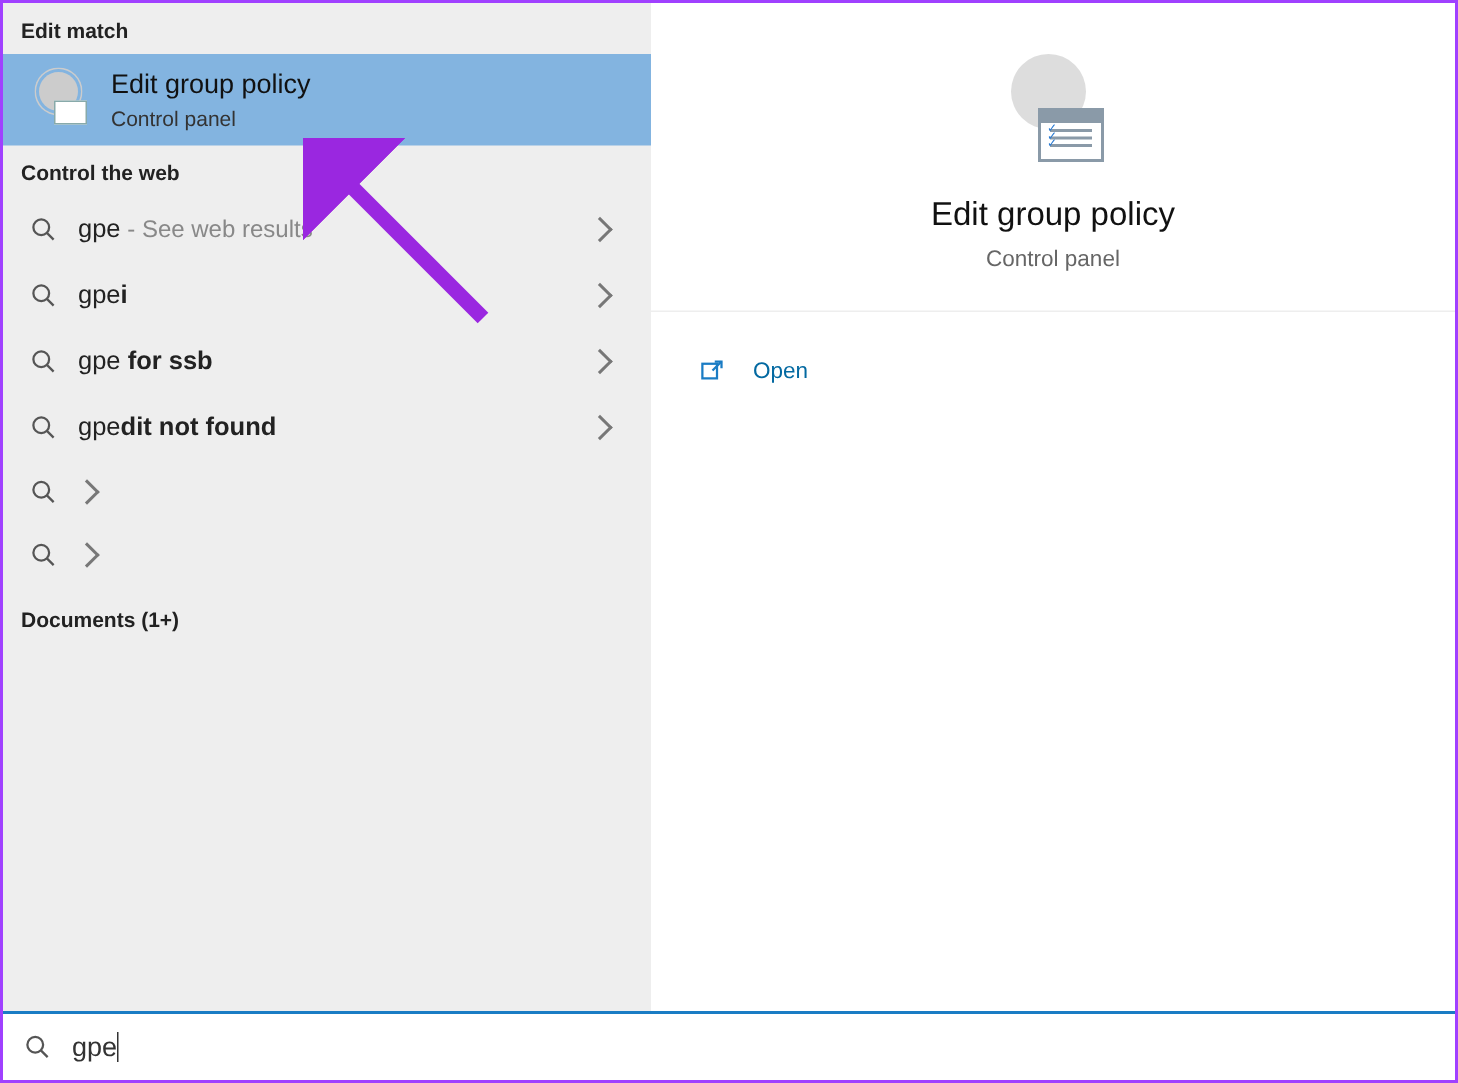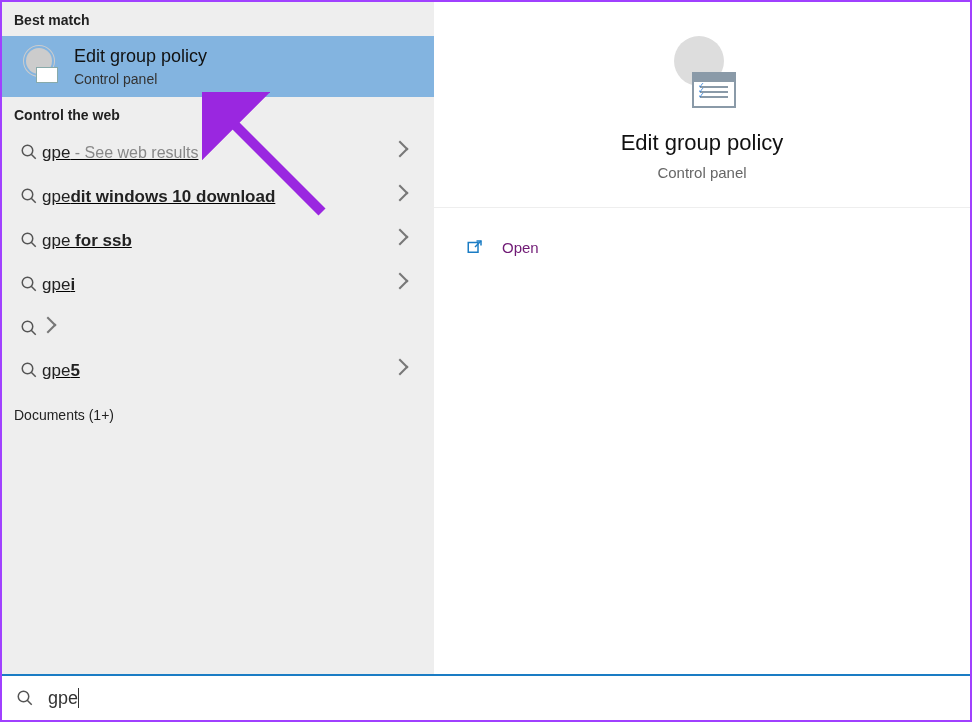--- a/index.html
+++ b/index.html
@@ -9,54 +9,54 @@
     .section-header { font-size: 14px; font-weight: 600; padding: 10px 12px 8px 12px; color: #222; }
     .best-match-item { background: #83b4e0; display: flex; align-items: center; padding: 10px 12px 10px 20px; gap: 14px; }
     .bm-icon { width: 38px; height: 38px; position: relative; flex-shrink: 0; }
     .gear-shape { width: 26px; height: 26px; background: #ccc; border-radius: 50%; position: absolute; top: 0; left: 4px; }
     .gear-shape::before { content:""; position:absolute; inset:-3px; border-radius:50%; box-shadow: 0 0 0 1px #ccc inset; }
     .window-shape { width: 22px; height: 16px; background:#fff; border:1px solid #8aa; position:absolute; bottom:3px; right:2px; }
     .bm-text { display: flex; flex-direction: column; gap: 4px; }
     .bm-title { font-size: 18px; color: #111; }
     .bm-subtitle { font-size: 14px; color: #333; }
     .web-list { display:flex; flex-direction:column; }
-    .web-item { display:flex; padding: 12px 18px 12px 18px; gap: 4px; cursor:pointer;text-decoration:underline; }
+    .web-item { display:flex; align-items:center; padding: 12px 18px 12px 18px; gap: 14px; cursor:pointer; }
     .search-icon { width: 18px; height: 18px; flex-shrink:0; }
     .web-label { font-size: 17px; color:#222; flex:1; }
     .web-label b { font-weight: 700; }
     .web-hint { color:#888; font-size: 16px; }
     .chevron-right { width: 12px; height: 12px; border-top: 2px solid #777; border-right: 2px solid #777; transform: rotate(45deg); flex-shrink:0; margin-right:10px; }
-    .docs-header { font-size: 14px; font-weight:400; padding: 14px 12px; color:#222; }
+    .docs-header { font-size: 14px; font-weight:700; padding: 14px 12px; color:#222; }
     .right-panel { flex:1; background:#fff; display:flex; flex-direction:column; align-items:center; }
     .right-top { width:100%; display:flex; flex-direction:column; align-items:center; padding: 30px 0 26px 0; border-bottom:1px solid #eee; }
     .right-icon { width: 80px; height: 80px; position:relative; margin-bottom: 18px; }
     .right-gear { width:50px; height:50px; background:#ddd; border-radius:50%; position:absolute; top:4px; left:12px; }
     .right-window { width:44px; height:36px; background:#fff; border:2px solid #8a9aa8; position:absolute; bottom:4px; right:6px; }
     .right-window-hdr { height:8px; background:#8a9aa8; }
     .right-window-lines { padding:4px 6px; display:flex; flex-direction:column; gap:3px;}
     .rw-line { height:2px; background:#8a9aa8; position:relative; padding-left:8px;}
     .rw-line::before { content:"✓"; position:absolute; left:-2px; top:-5px; font-size:8px; color:#2a7bd4;}
     .right-title { font-size: 22px; color:#111; margin-bottom:8px; }
     .right-subtitle { font-size: 15px; color:#666; }
     .right-actions { width:100%; padding: 20px 0 0 0; }
     .action-item { display:flex; align-items:center; gap:18px; padding: 10px 32px; cursor:pointer; }
     .open-icon { width:18px; height:18px; }
-    .action-label { font-size: 15px; color:#701a75; }
+    .action-label { font-size: 15px; color:#0369a1; }
     .search-bar { position:absolute; bottom:0; left:0; right:0; height:46px; background:#fff; border-top: 2px solid #1a7cc4; display:flex; align-items:center; padding: 0 14px; gap: 14px; }
     .search-input { border:none; outline:none; font-size: 18px; flex:1; color:#333; }
     .cursor-bar { display:inline-block; width:1px; height:20px; background:#333; vertical-align:middle; animation: blink 1s infinite; }
     @keyframes blink { 50% { opacity:0; } }
     .annotation-arrow { position:absolute; left: 200px; top: 90px; width: 140px; height: 140px; pointer-events:none; }
   </style>
 </head>
 <body>
 
 <div class="container">
   <div class="left-panel">
-    <div class="section-header">Best match</div>
+    <div class="section-header">Edit match</div>
 
     <div class="best-match-item">
       <div class="bm-icon">
         <div class="gear-shape"></div>
         <div class="window-shape"></div>
       </div>
       <div class="bm-text">
         <div class="bm-title">Edit group policy</div>
         <div class="bm-subtitle">Control panel</div>
       </div>
@@ -71,52 +71,51 @@
             <line x1="15" y1="15" x2="21" y2="21" stroke="#555" stroke-width="2"></line>
           </svg>
           <span class="web-label">gpe<span class="web-hint"> - See web results</span></span>
           <div class="chevron-right"></div>
         </div>
         <div class="web-item">
           <svg class="search-icon" viewBox="0 0 24 24">
             <circle cx="10" cy="10" r="7" fill="none" stroke="#555" stroke-width="2"></circle>
             <line x1="15" y1="15" x2="21" y2="21" stroke="#555" stroke-width="2"></line>
           </svg>
-          <span class="web-label">gpe<b>dit windows 10 download</b></span>
+          <span class="web-label">gpe<b>i</b></span>
           <div class="chevron-right"></div>
         </div>
         <div class="web-item">
           <svg class="search-icon" viewBox="0 0 24 24">
             <circle cx="10" cy="10" r="7" fill="none" stroke="#555" stroke-width="2"></circle>
             <line x1="15" y1="15" x2="21" y2="21" stroke="#555" stroke-width="2"></line>
           </svg>
           <span class="web-label">gpe <b>for ssb</b></span>
           <div class="chevron-right"></div>
         </div>
         <div class="web-item">
           <svg class="search-icon" viewBox="0 0 24 24">
             <circle cx="10" cy="10" r="7" fill="none" stroke="#555" stroke-width="2"></circle>
             <line x1="15" y1="15" x2="21" y2="21" stroke="#555" stroke-width="2"></line>
           </svg>
-          <span class="web-label">gpe<b>i</b></span>
+          <span class="web-label">gpe<b>dit not found</b></span>
           <div class="chevron-right"></div>
         </div>
         <div class="web-item">
           <svg class="search-icon" viewBox="0 0 24 24">
             <circle cx="10" cy="10" r="7" fill="none" stroke="#555" stroke-width="2"></circle>
             <line x1="15" y1="15" x2="21" y2="21" stroke="#555" stroke-width="2"></line>
           </svg>
           <div class="chevron-right"></div>
         </div>
         <div class="web-item">
           <svg class="search-icon" viewBox="0 0 24 24">
             <circle cx="10" cy="10" r="7" fill="none" stroke="#555" stroke-width="2"></circle>
             <line x1="15" y1="15" x2="21" y2="21" stroke="#555" stroke-width="2"></line>
           </svg>
-          <span class="web-label">gpe<b>5</b></span>
           <div class="chevron-right"></div>
         </div>
       </div>
 
     <div class="docs-header">Documents (1+)</div>
   </div>
 
   <div class="right-panel">
     <div class="right-top">
       <div class="right-icon">

